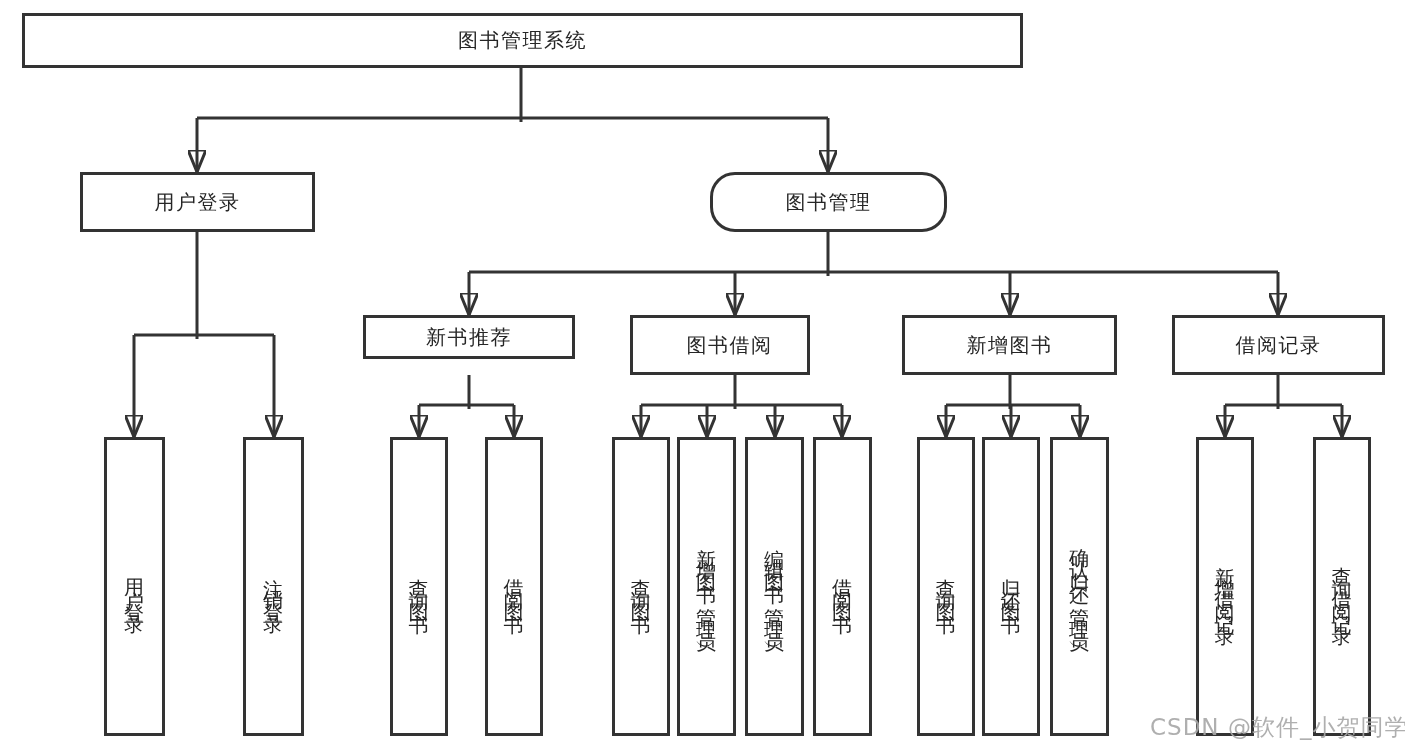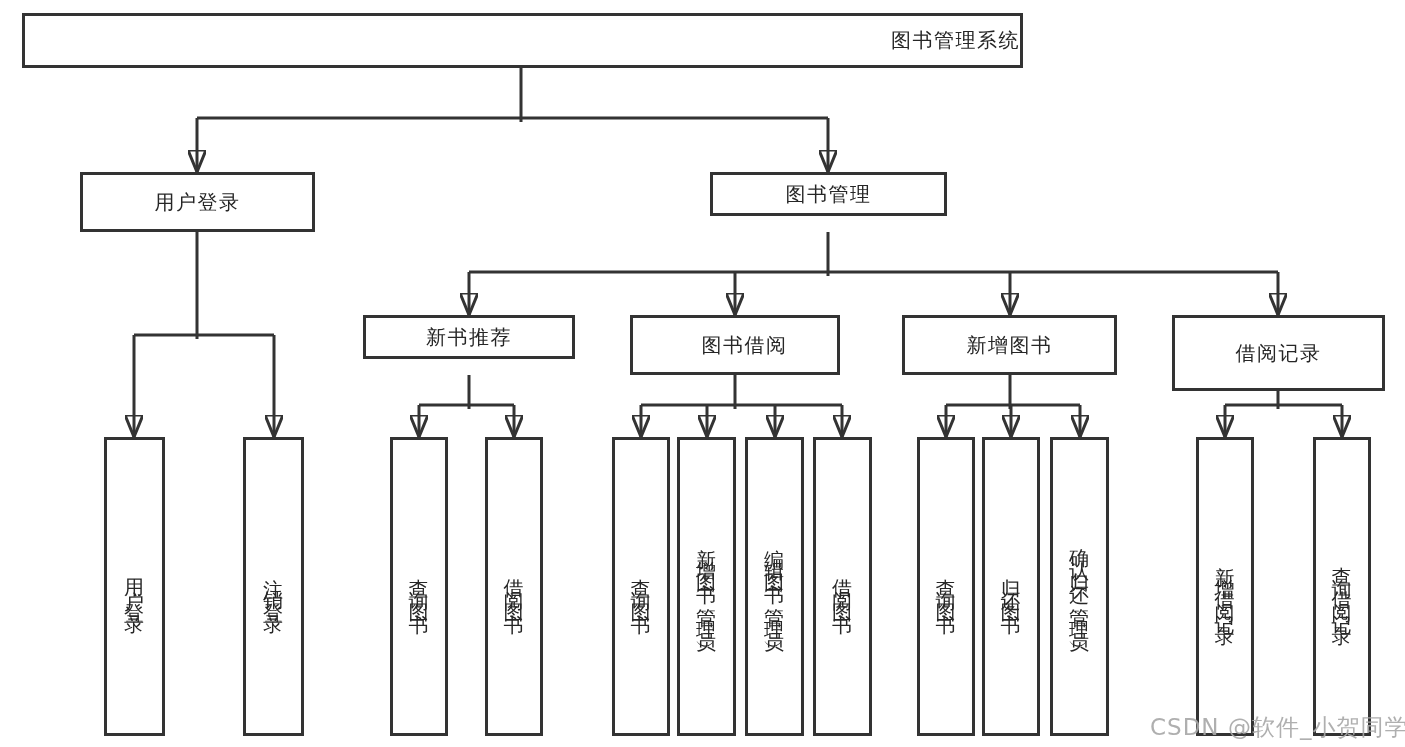--- a/index.html
+++ b/index.html
@@ -17,27 +17,27 @@
     display: flex; align-items: center; justify-content: center;
   }
   .lbl {
     font-size: 20px; color: #262626; letter-spacing: 1.5px; white-space: nowrap;
   }
   .leaf .lbl {
     writing-mode: vertical-rl; text-orientation: mixed;
     letter-spacing: 12px; line-height: 1; font-size: 20px;
   }
   
-  .n-root  { left: 22px;  top: 13px;  width: 1001px; height: 55px; justify-content: flex-end; }
+  .n-root  { left: 22px;  top: 13px;  width: 1001px; height: 55px; }
   .n-l2a   { left: 80px;  top: 172px; width: 235px;  height: 60px; }
-  .n-l2b   { left: 710px; top: 172px; width: 237px;  height: 44px; }
+  .n-l2b   { left: 710px; top: 172px; width: 237px;  height: 60px; border-radius: 25px; }
   .n-l3a   { left: 363px; top: 315px; width: 212px;  height: 44px; }
-  .n-l3b   { left: 630px; top: 315px; width: 210px;  height: 60px; padding-left: 19px; }
+  .n-l3b   { left: 630px; top: 315px; width: 180px;  height: 60px; padding-left: 19px; }
   .n-l3c   { left: 902px; top: 315px; width: 215px;  height: 60px; }
-  .n-l3d   { left: 1172px;top: 315px; width: 213px;  height: 76px; }
+  .n-l3d   { left: 1172px;top: 315px; width: 213px;  height: 60px; }
   .leaf    { top: 437px; height: 299px; }
   .f-1a { left: 104px;  width: 61px; }
   .f-1b { left: 243px;  width: 61px; }
   .f-2a { left: 390px;  width: 58px; }
   .f-2b { left: 485px;  width: 58px; }
   .f-3a { left: 612px;  width: 58px; }
   .f-3b { left: 677px;  width: 59px; }
   .f-3c { left: 745px;  width: 59px; }
   .f-3d { left: 813px;  width: 59px; }
   .f-4a { left: 917px;  width: 58px; }

